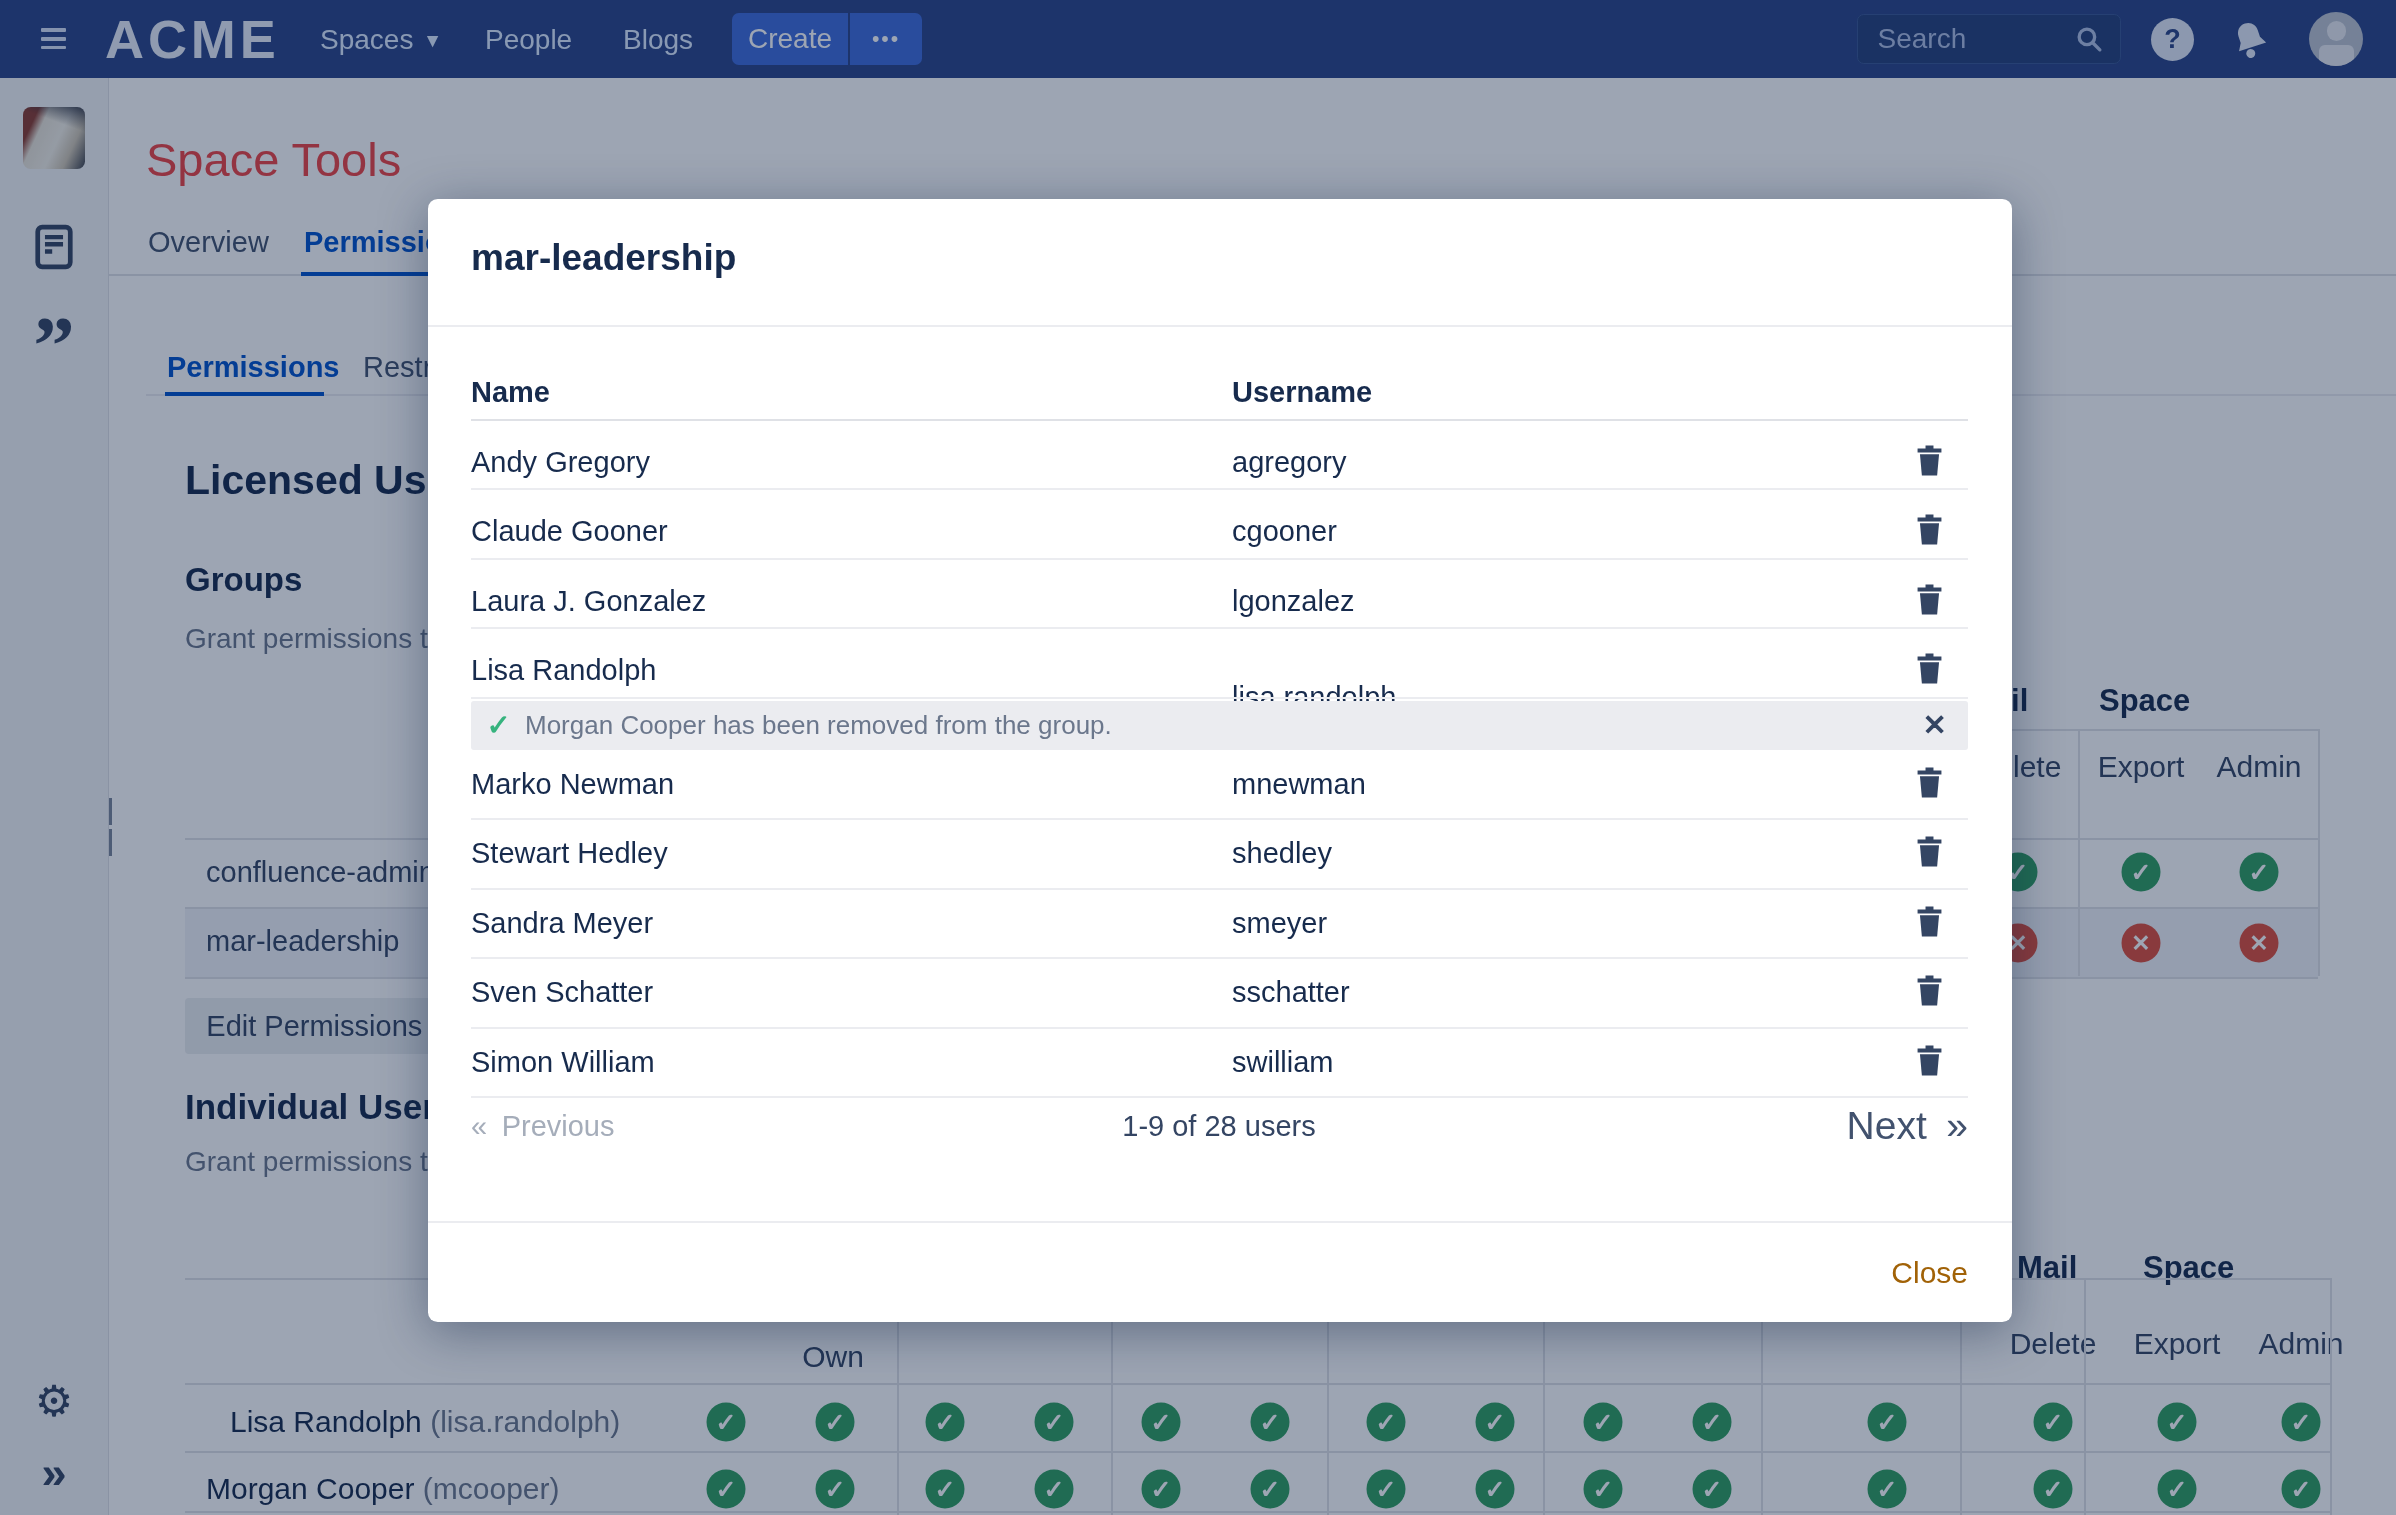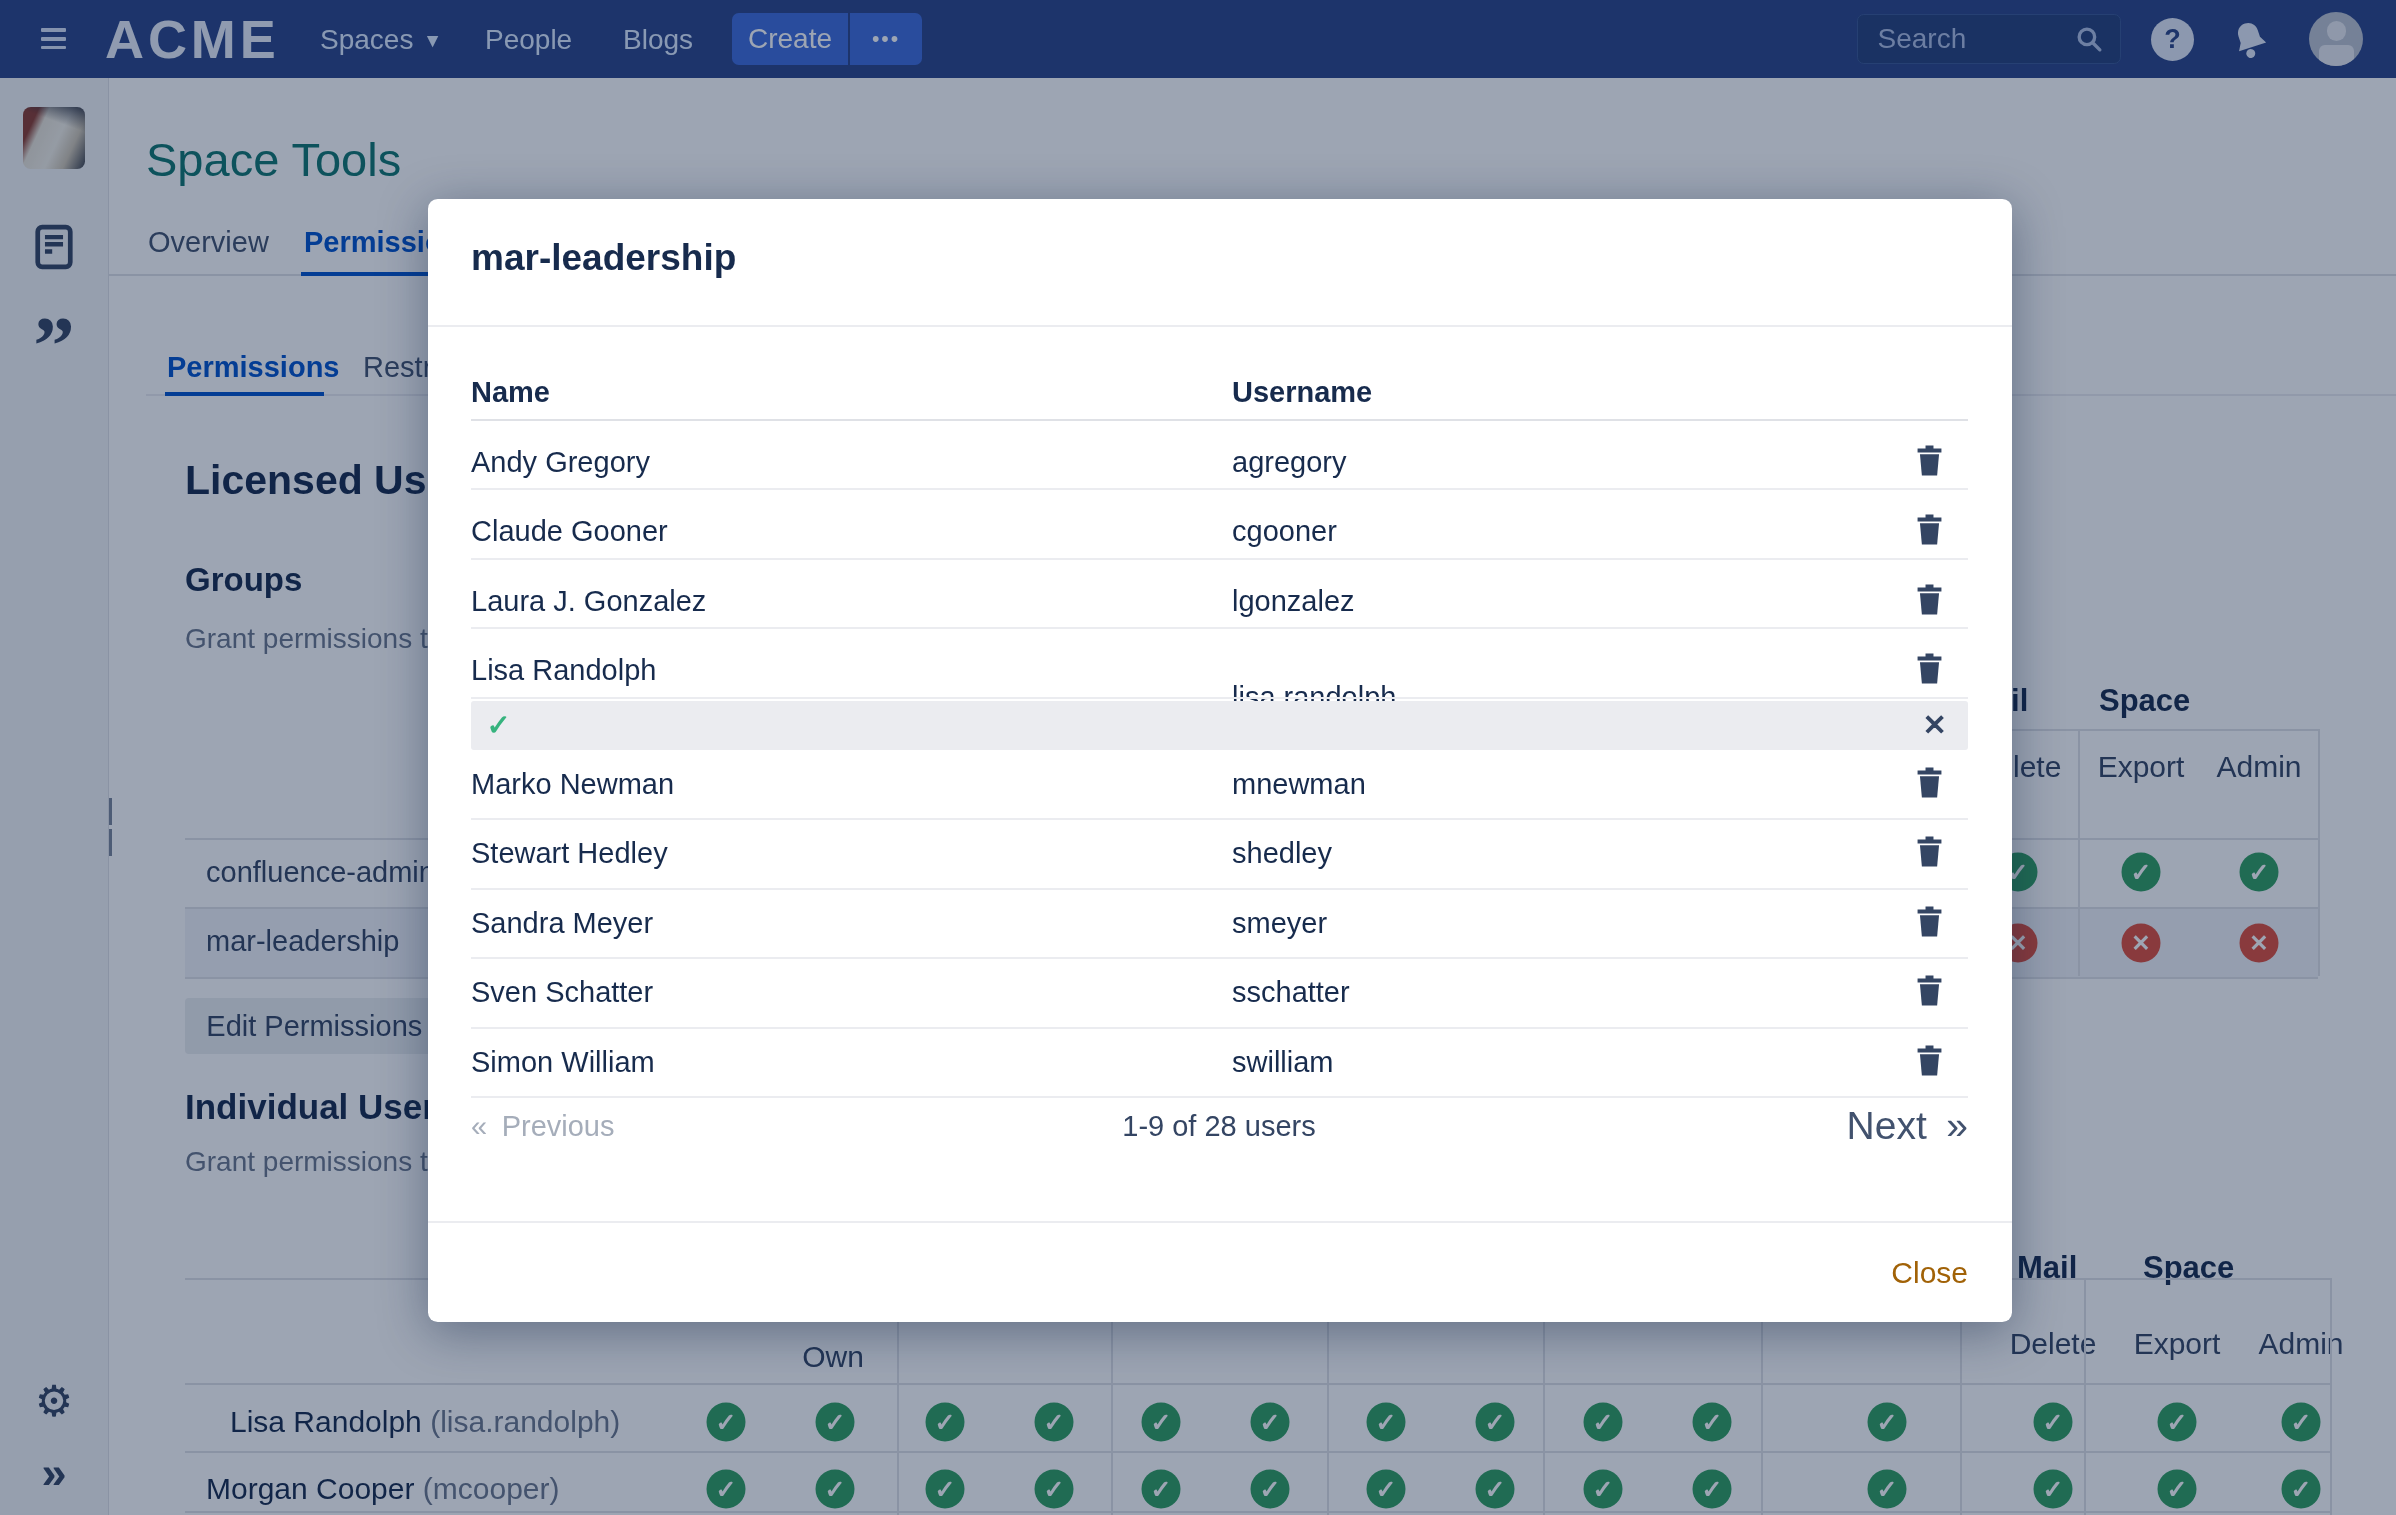--- a/index.html
+++ b/index.html
@@ -47,21 +47,21 @@
       linear-gradient(115deg, #8A3B2F 0%, #8A3B2F 18%, #E9E4D8 30%, #F2EFE6 55%, #CFC6B4 75%, #3A3F4A 100%);}
   .sideicon{position:absolute;left:54px;transform:translate(-50%,-50%);color:#344563;}
   .quote{font-family:"Liberation Serif",serif;font-size:83px;font-weight:bold;line-height:39px;}
   .gear{font-size:43px;}
   .expand{font-size:45px;font-weight:bold;}
   .drag{position:absolute;left:109px;top:798px;width:9.7px;height:29px;z-index:6;}
   .drag i{display:inline-block;width:2.9px;height:27px;background:#7A869A;margin-right:2.9px;}
 
   
   .content{position:absolute;left:109px;top:78px;width:2288px;height:1438px;background:#FFFFFF;}
-  .pagetitle{font-size:47px;font-weight:500;color:#0f766e;}
+  .pagetitle{font-size:47px;font-weight:500;color:#ef4444;}
   .tab1{font-size:29px;color:#42526E;}
   .tab1.active,.tab2.active{color:#0052CC;font-weight:bold;}
   .tab2{font-size:29px;color:#42526E;font-weight:bold;}
   .ul{position:absolute;height:3.9px;background:#0052CC;}
   .h2{font-size:41px;font-weight:600;color:#172B4D;}
   .h3{font-size:33px;font-weight:bold;color:#172B4D;}
   .desc{font-size:28px;color:#6B778C;}
   .rowtxt{font-size:29px;color:#344563;}
   .colhead{font-size:31px;font-weight:bold;color:#172B4D;}
   .subhead{font-size:30px;color:#344563;}
@@ -302,20 +302,21 @@
     <button class="trash" style="top:471px;">
       <svg width="33" height="35" viewBox="0 0 20 22">
           <path fill="#344563" d="M7.5 1.5h5v2h5v2.4H2.5V3.5h5v-2z"></path>
           <path fill="#344563" d="M4 7h12l-1.2 13.5H5.2L4 7z"></path>
         </svg>
     </button>
     <div class="mdiv" style="top:498px;"></div>
 
     <div class="notice">
       <span class="okmark">✓</span>
+      <span class="msg">Morgan Cooper has been removed from the group.</span>
       <button class="x">✕</button>
     </div>
 
     <div class="mrow t" style="left:43px;top:585px;">Marko Newman</div>
     <div class="mrow t" style="left:804px;top:585px;">mnewman</div>
     <button class="trash" style="top:585px;">
       <svg width="33" height="35" viewBox="0 0 20 22">
           <path fill="#344563" d="M7.5 1.5h5v2h5v2.4H2.5V3.5h5v-2z"></path>
           <path fill="#344563" d="M4 7h12l-1.2 13.5H5.2L4 7z"></path>
         </svg>

